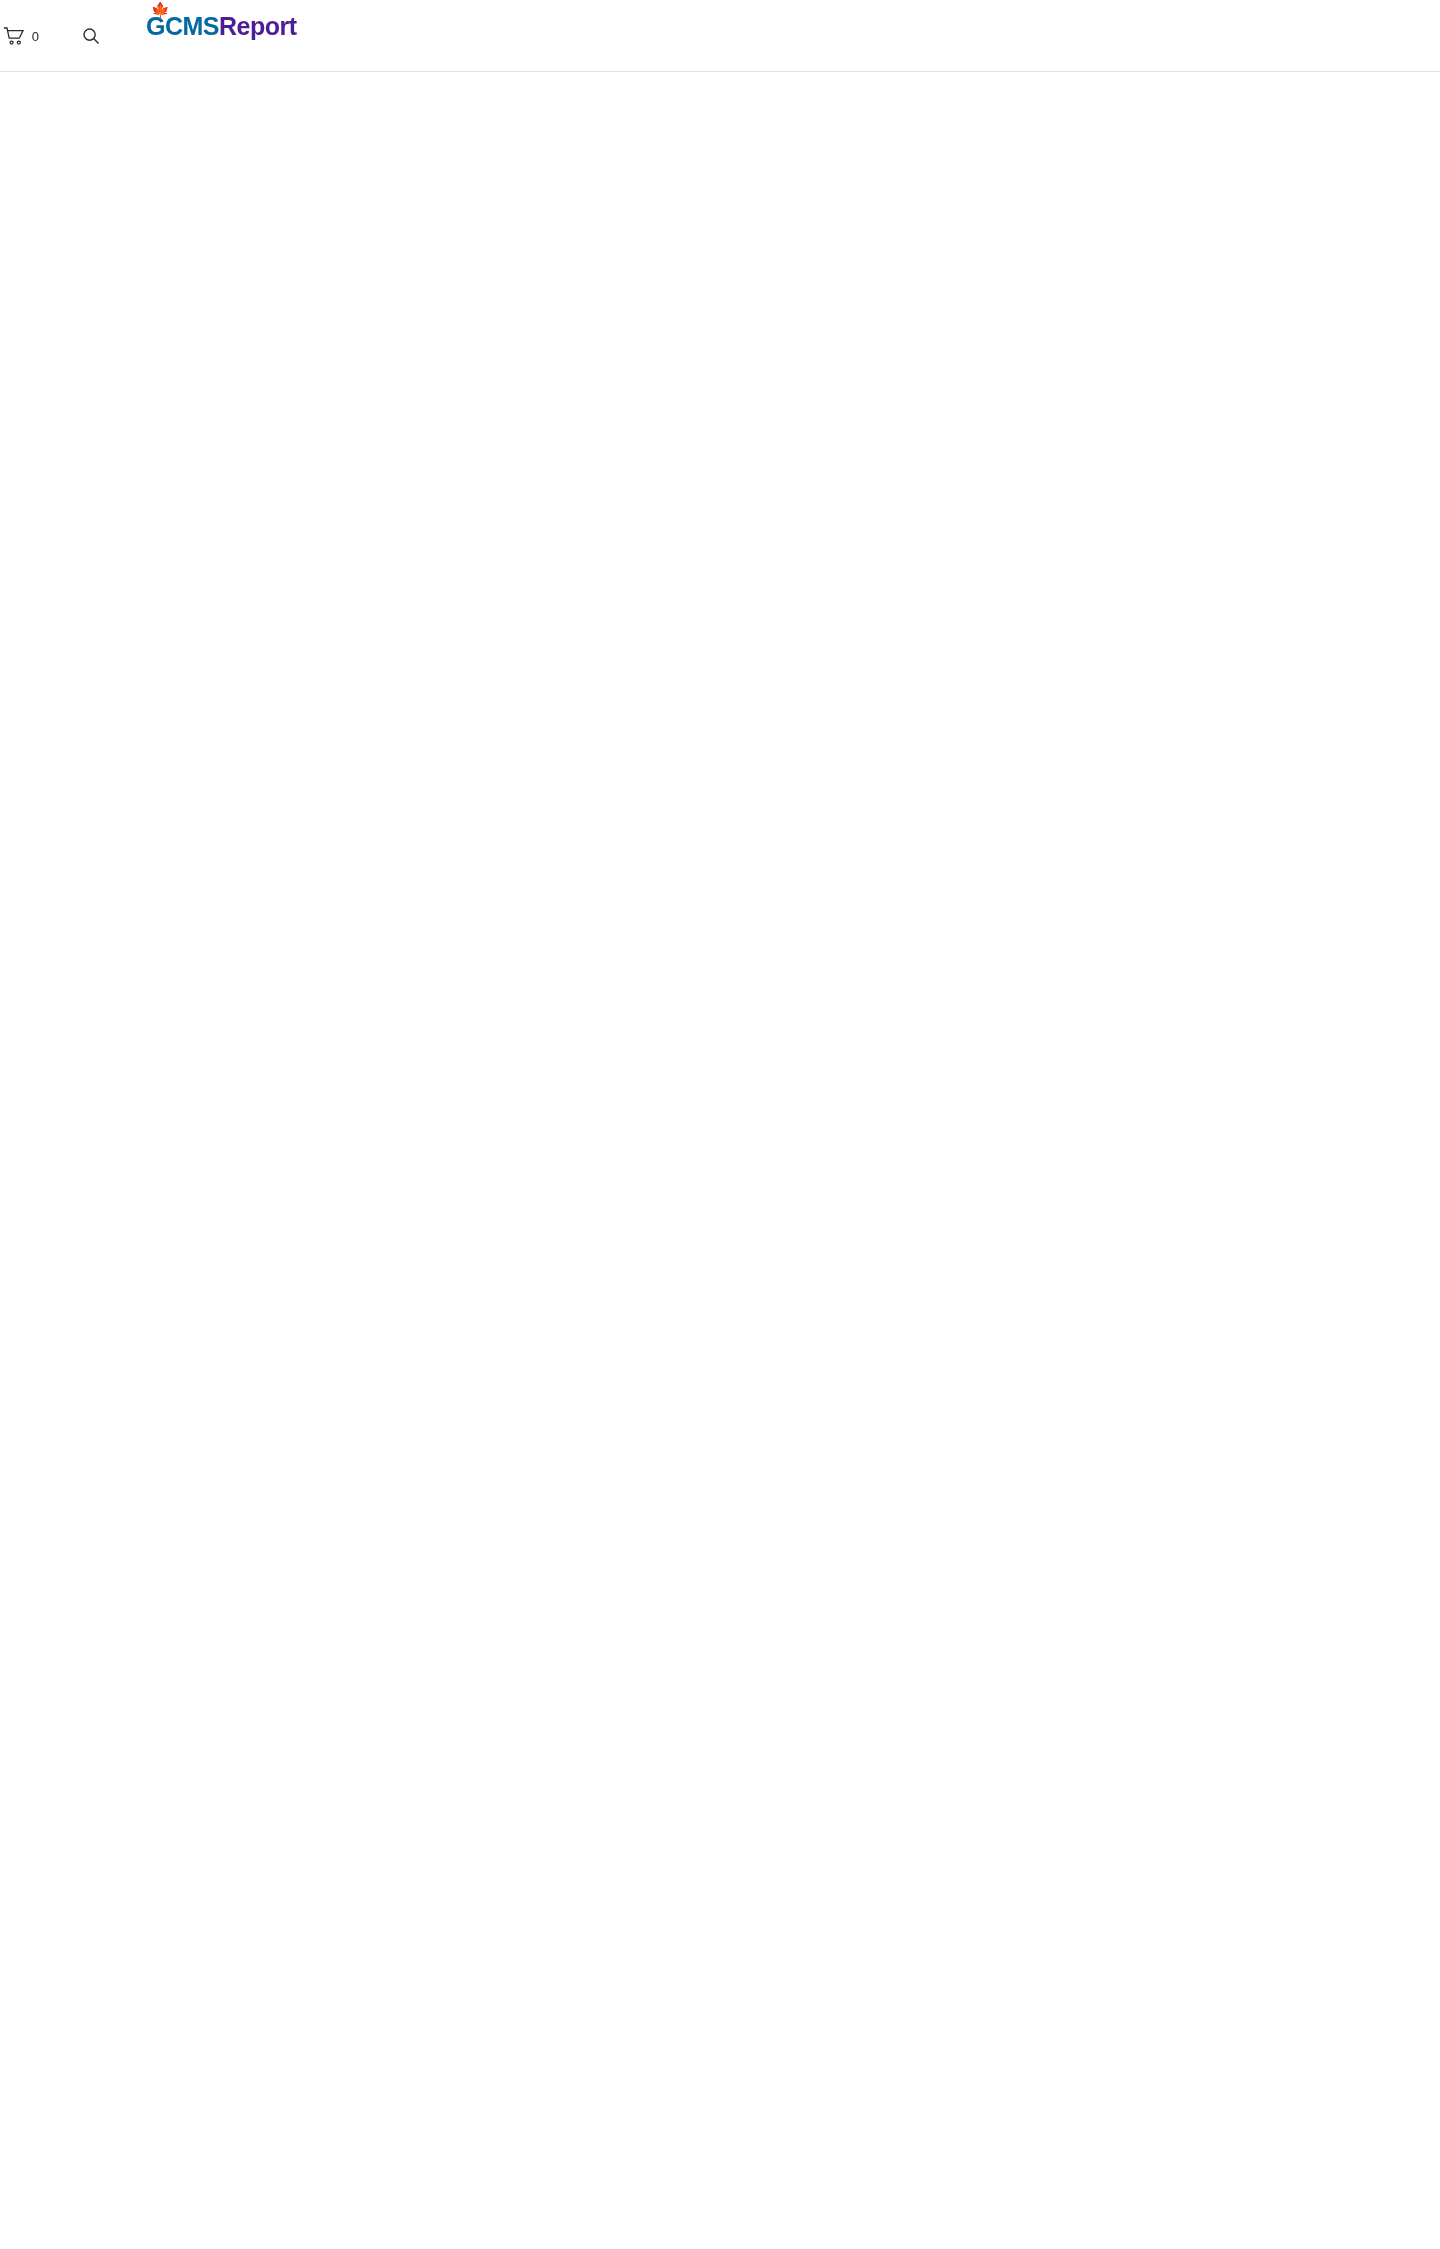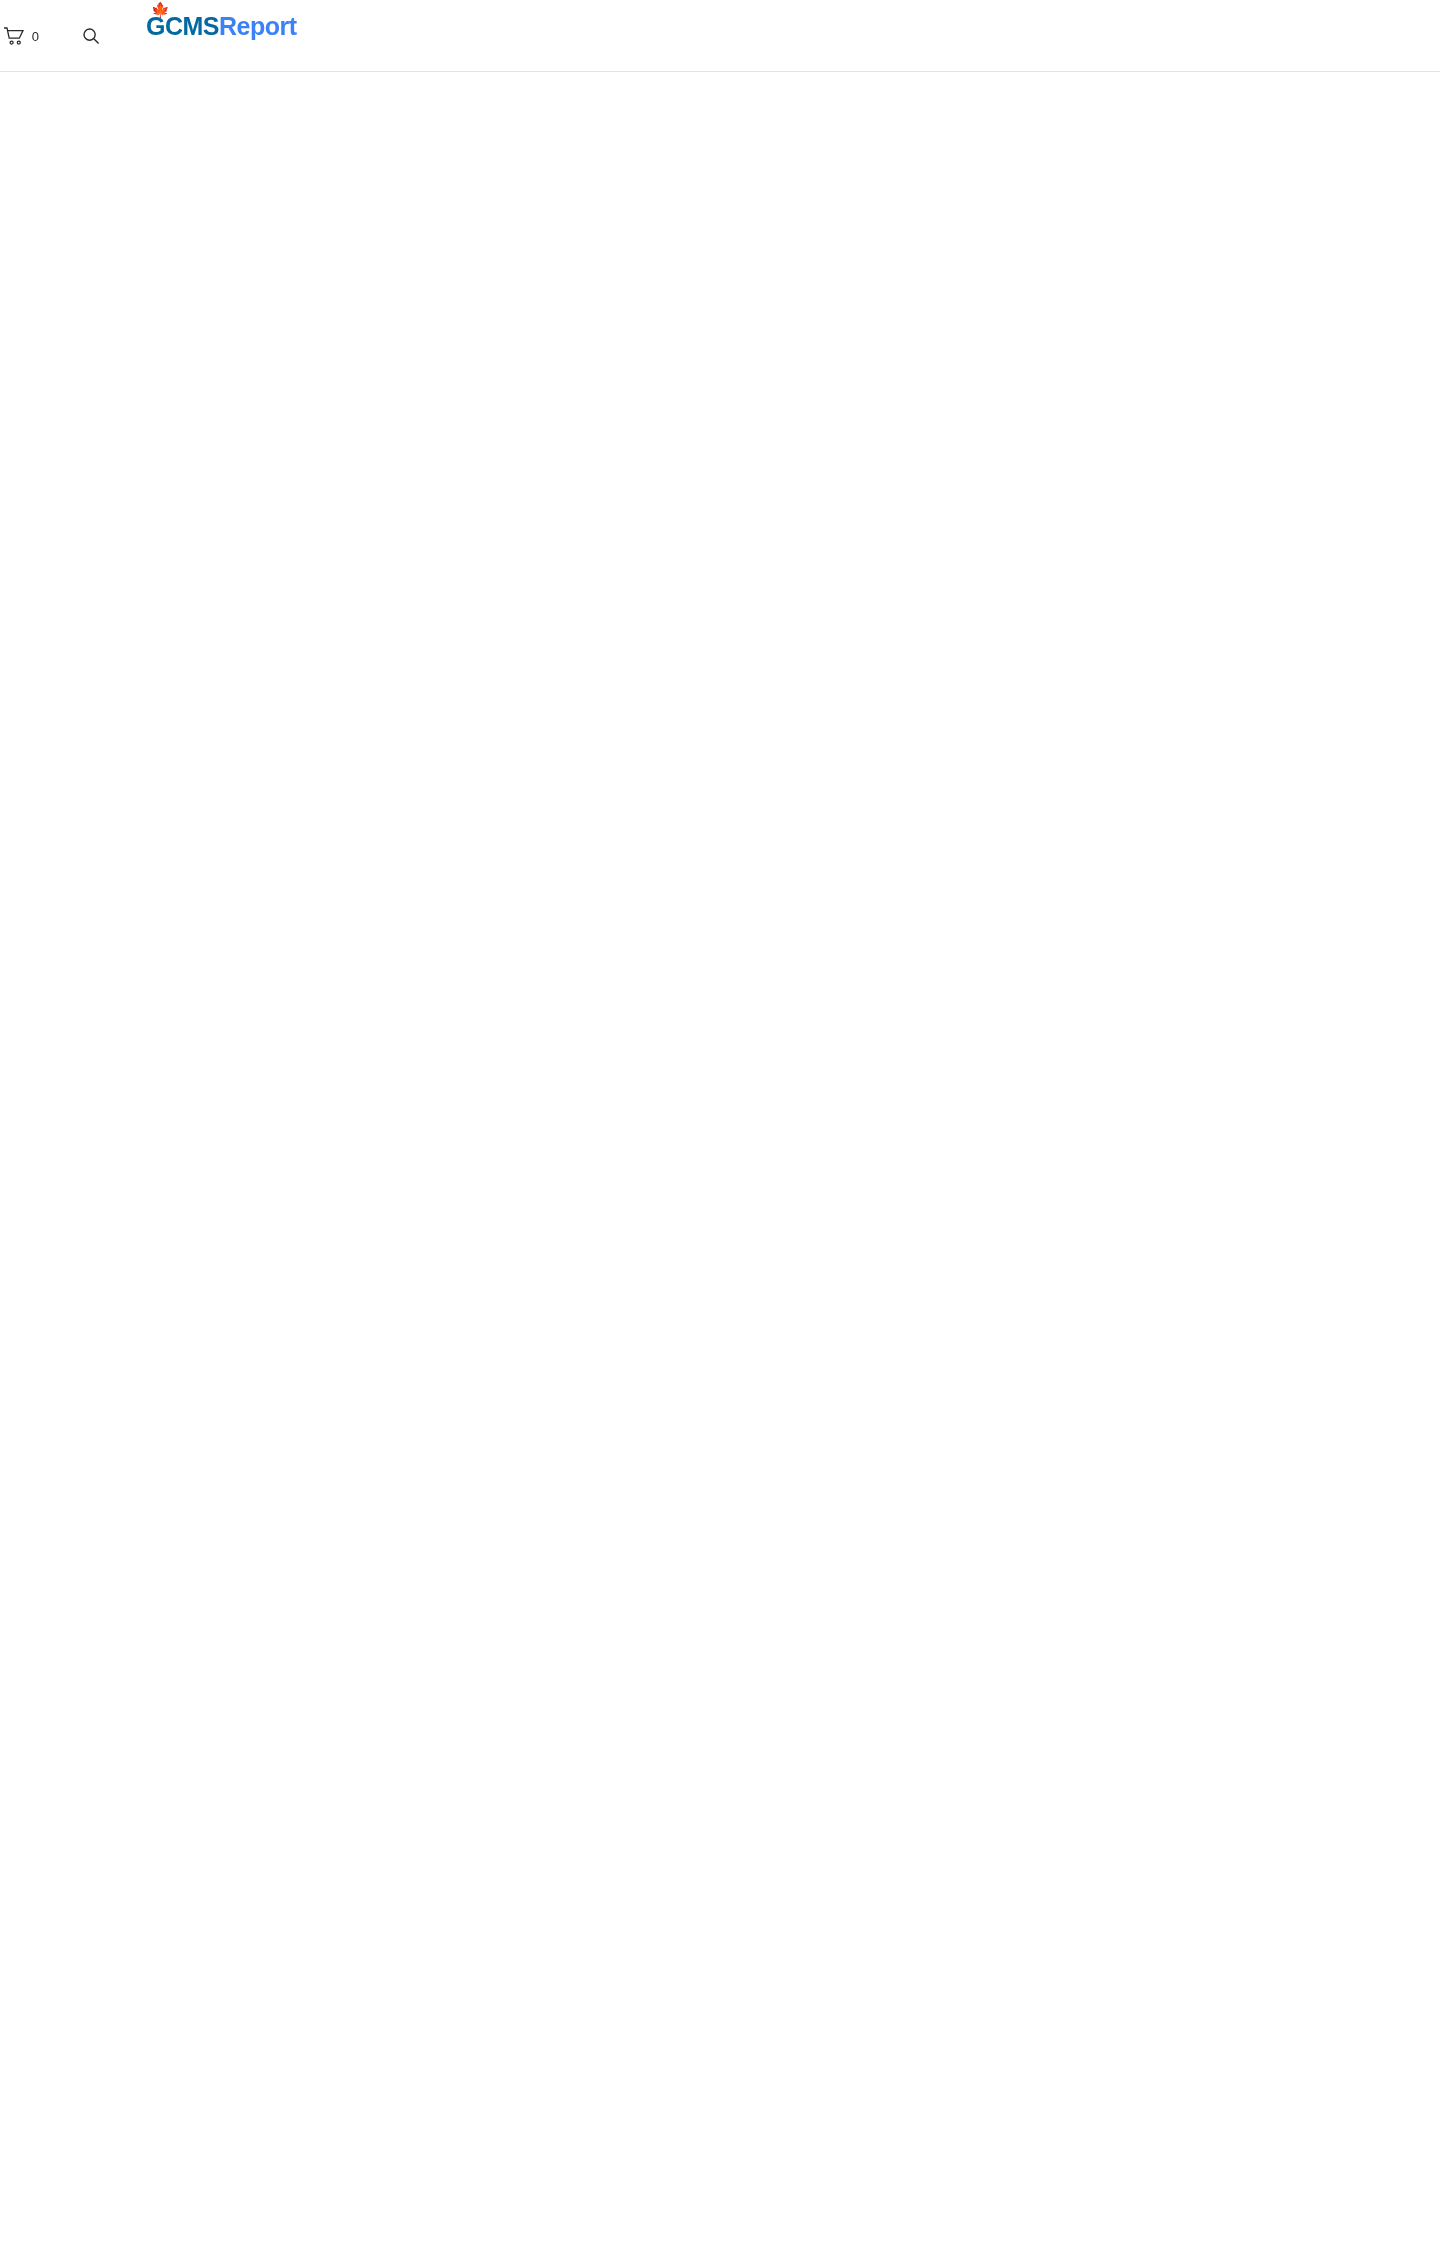--- a/index.html
+++ b/index.html
@@ -24,21 +24,21 @@
   .logo {
     position:absolute; left:146px; top:14px;
     font-size:25px; font-weight:bold; letter-spacing:-0.5px;
     line-height:1;
   }
   .logo .leaf {
     position:absolute; left:5px; top:-12px;
     color:#d0201a; font-size:15px; line-height:1;
   }
   .logo .gcms { color:#0369a1; }
-  .logo .rep  { color:#3b82f6; }
+  .logo .rep  { color:#4c1d95; }
 
   .nav {
     position:absolute; left:1190px; top:0;
     transform:translateX(-1190px);
     left:0; width:100%;
     display:flex; align-items:center; justify-content:flex-end;
     height:72px; padding-right:150px; gap:43px;
   }
   .cart-wrap { display:flex; align-items:center; gap:7px; }
   .cart-count { font-size:13px; color:#2b2b2b; }

